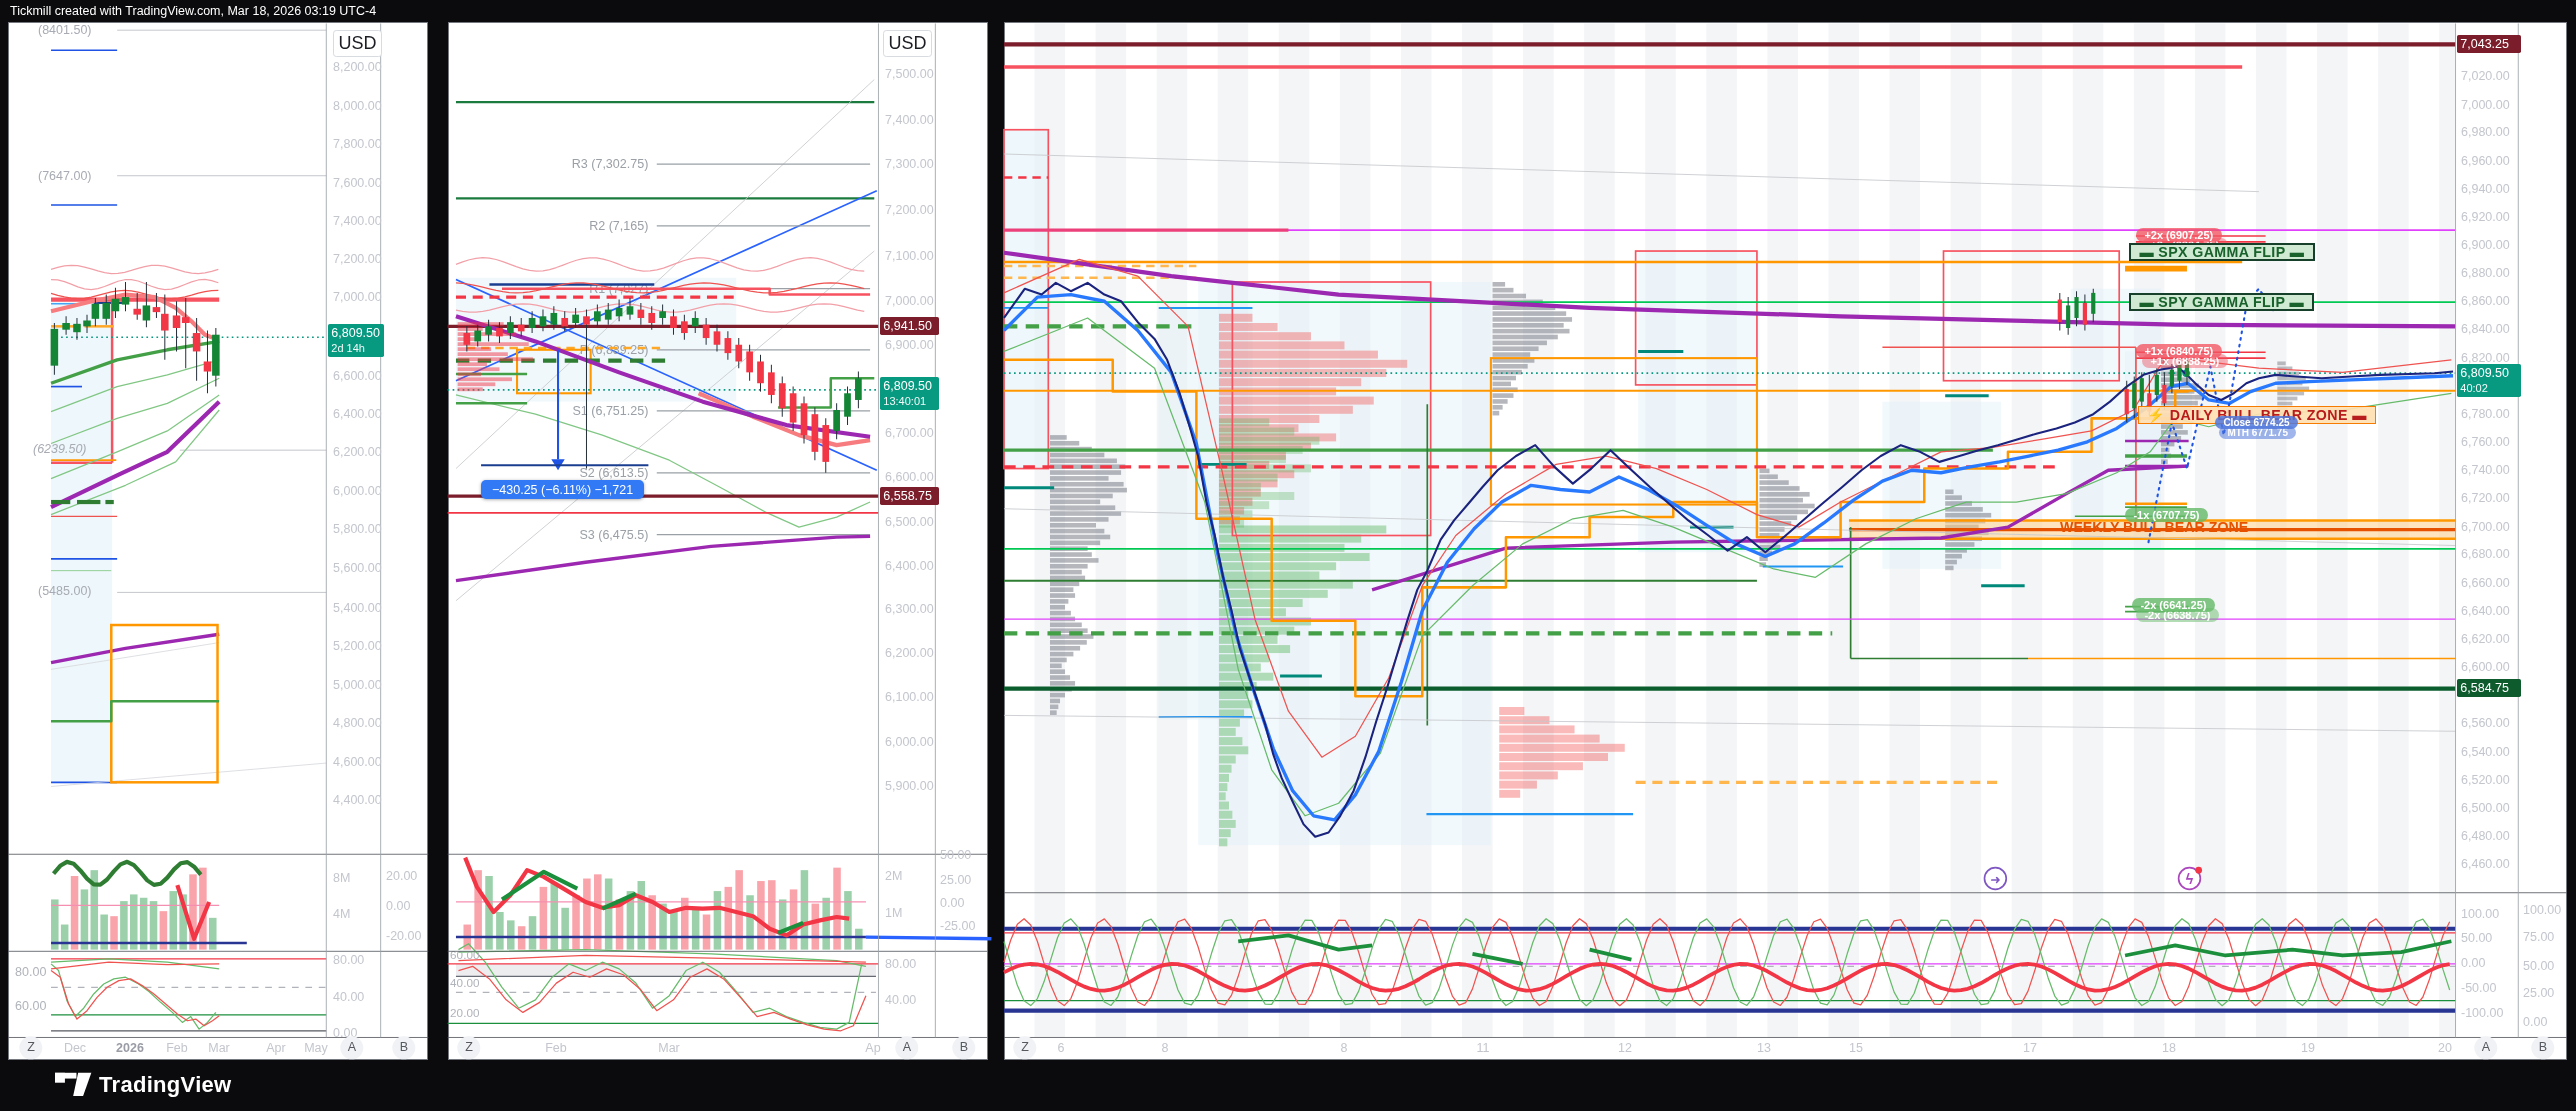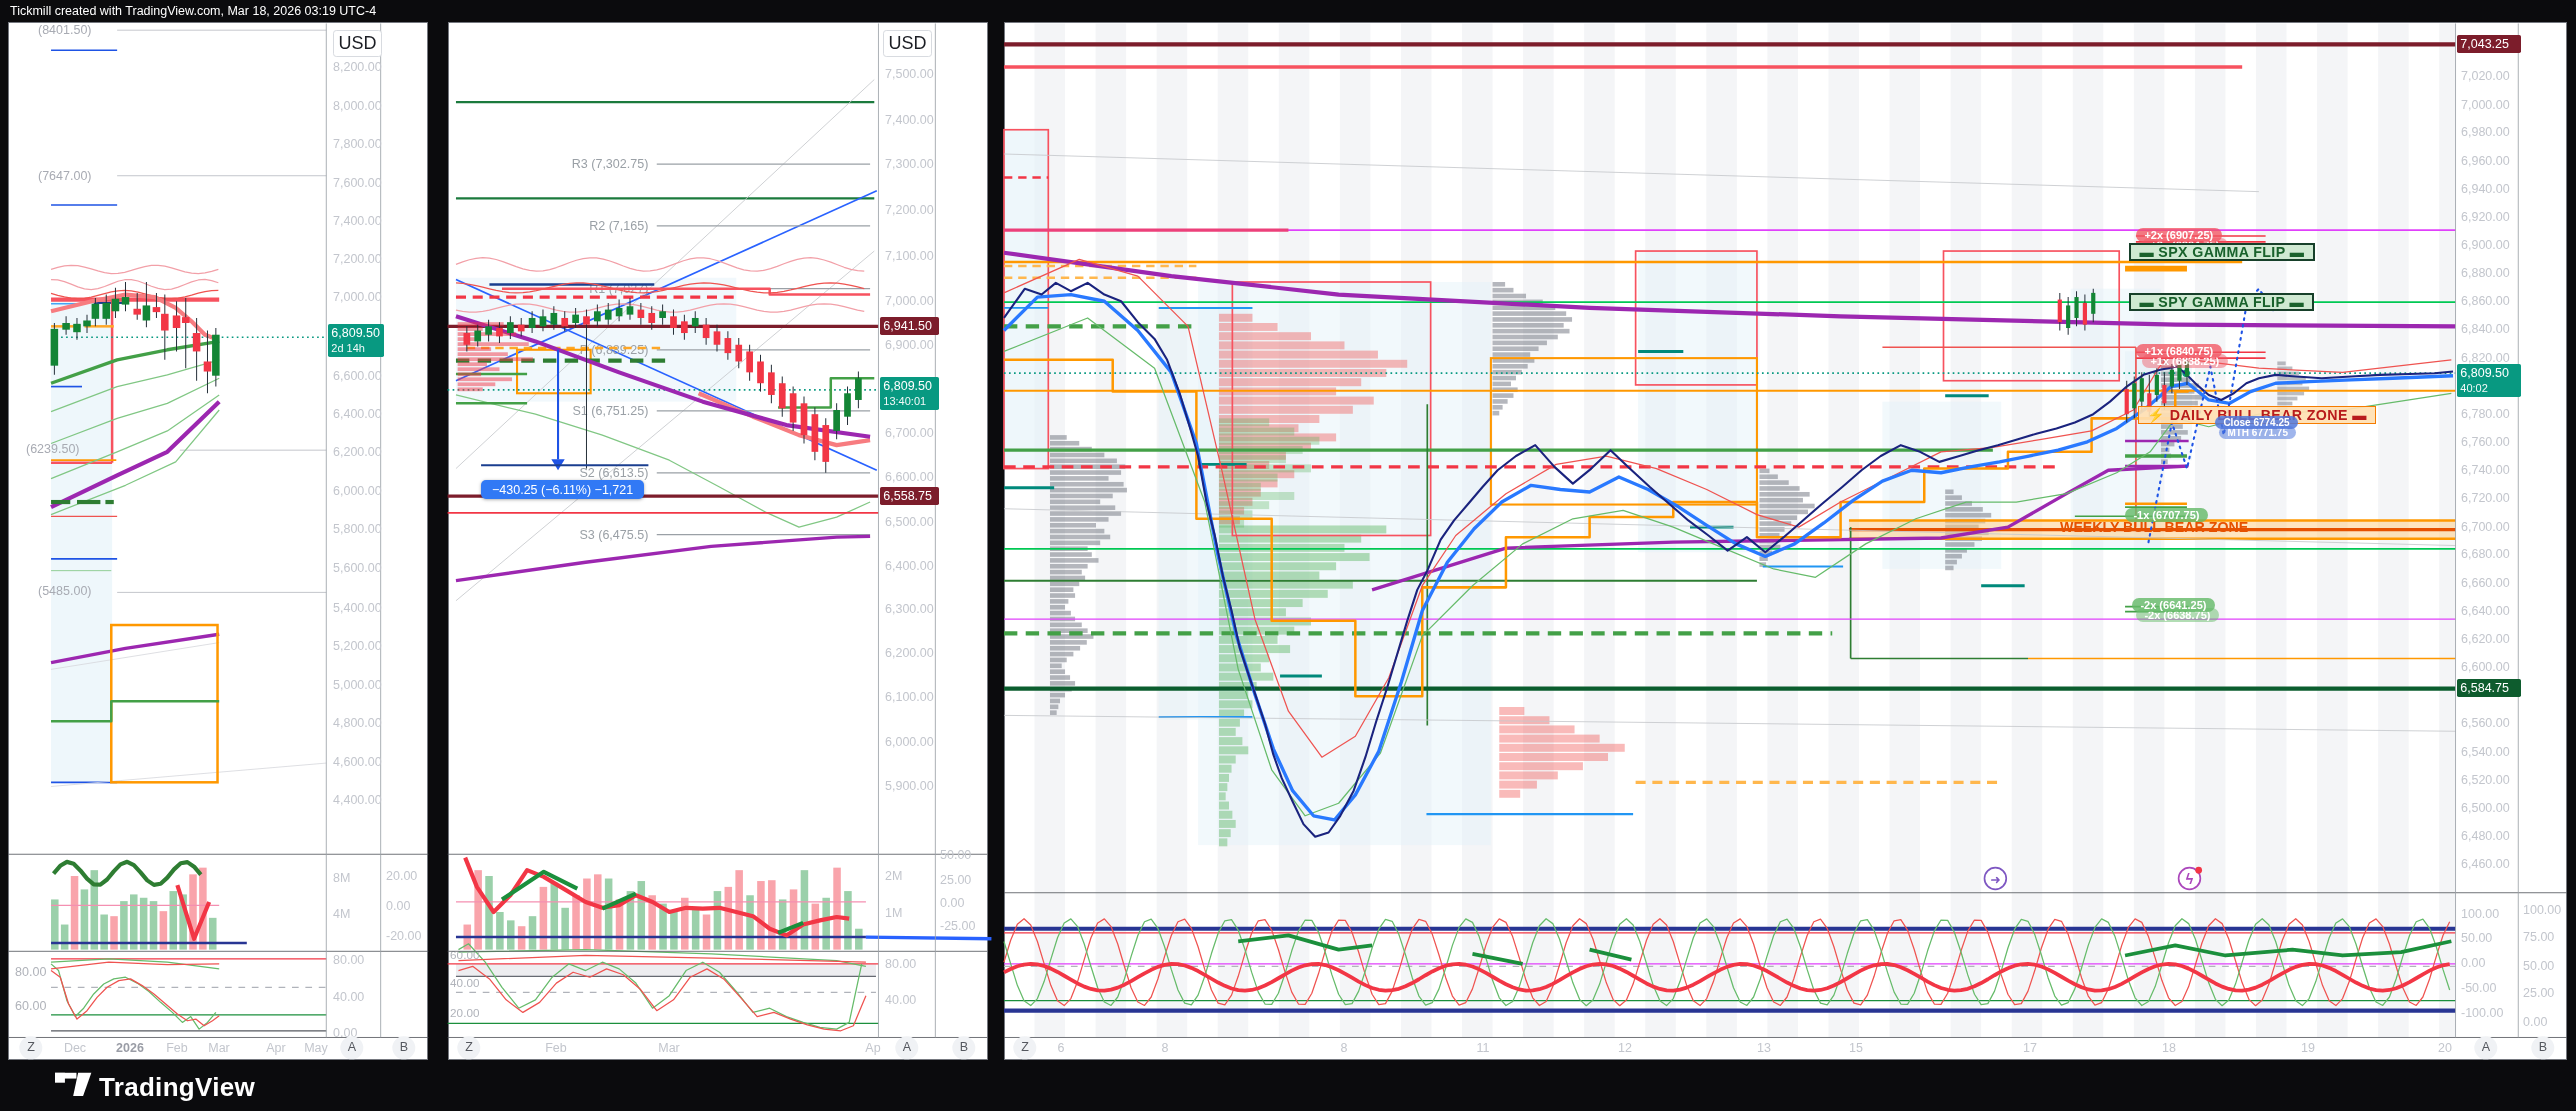--- a/index.html
+++ b/index.html
@@ -22,21 +22,21 @@
   .grn{background:rgba(102,187,106,.82);}
   .grnb{background:rgba(102,187,106,.5);z-index:8;}
   .blue{background:rgba(80,120,220,.85);font-size:10px;}
   .blueb{background:rgba(80,120,220,.55);font-size:10px;z-index:8;}
   .zone{position:absolute;z-index:9;font-size:14.2px;font-weight:bold;letter-spacing:0.4px;padding:0 8.4px;white-space:nowrap;}
   .zone.green{background:#cfe9d2;border:2.5px solid #17402a;color:#19622c;line-height:14.2px;}
   .zone.orange{background:rgba(255,224,178,.92);border:1.7px solid #f57c00;color:#b91c1c;line-height:16px;}
   .wkly{position:absolute;z-index:9;font-size:14.2px;font-weight:bold;color:#e65100;white-space:nowrap;}
   .tooltip{position:absolute;z-index:9;background:#3179f5;color:#fff;font-size:12.5px;padding:2.5px 11px;border-radius:5px;box-shadow:0 0.8px 3.3px rgba(0,0,0,.35);white-space:nowrap;}
   .ftr{position:absolute;left:0;top:1060px;width:100%;height:52px;background:#0b0b0d;}
-  .brand{position:absolute;left:99px;top:11.7px;color:#fff;font-size:26px;font-weight:bold;letter-spacing:0.3px;}
+  .brand{position:absolute;left:99px;top:11.7px;color:#fff;font-size:22px;font-weight:bold;letter-spacing:0.3px;}
 </style>
 </head>
 <body>
 
 <div id="stage">
   <div class="panel" style="left:8.4px;width:420px;"></div>
   <div class="panel" style="left:448px;width:540px;"></div>
   <div class="panel" style="left:1004px;width:1563px;"></div>
   <svg id="plot" width="2576" height="1112" viewBox="0 0 3079 1329">
       <rect x="1236.5" y="28" width="36.5" height="1212" fill="#f4f5f7"></rect>
@@ -856,21 +856,21 @@
     </div>
     <div class="tag" style="left: 2457px; top: 364px; width: 57px; background: rgb(8, 153, 129);">
       <div>6,809.50</div>
       <div class="sub">40:02</div>
     </div>
     <div class="tag" style="left: 2457px; top: 679px; width: 57px; background: rgb(14, 92, 46);">
       <div>6,584.75</div>
     </div>
     <div class="ref" style="left: 38px; top: 23.4px;">(8401.50)</div>
     <div class="ref" style="left: 38px; top: 169px;">(7647.00)</div>
-    <div class="ref" style="left: 26px; top: 442px;">(6239.50)</div>
+    <div class="ref" style="left: 33px; top: 442px; font-style: italic;">(6239.50)</div>
     <div class="ref" style="left: 38px; top: 584px;">(5485.00)</div>
     <div class="pill pinkb" style="left: 2142px; top: 238px;">+2x (6904.75)</div>
     <div class="pill pink" style="left: 2136px; top: 228px;">+2x (6907.25)</div>
     <div class="zone green" style="left: 2129px; top: 243px;">▬ SPX GAMMA FLIP ▬</div>
     <div class="zone green" style="left: 2129px; top: 293px;">▬ SPY GAMMA FLIP ▬</div>
     <div class="pill pinkb" style="left: 2142px; top: 354px;">+1x (6838.25)</div>
     <div class="pill pink" style="left: 2136px; top: 344px;">+1x (6840.75)</div>
     <div class="zone orange" style="left: 2138px; top: 406px;">⚡ DAILY BULL BEAR ZONE ▬</div>
     <div class="pill blueb" style="left: 2219px; top: 426px;">MTH 6771.75</div>
     <div class="pill blue" style="left: 2215px; top: 416px;">Close 6774.25</div>

